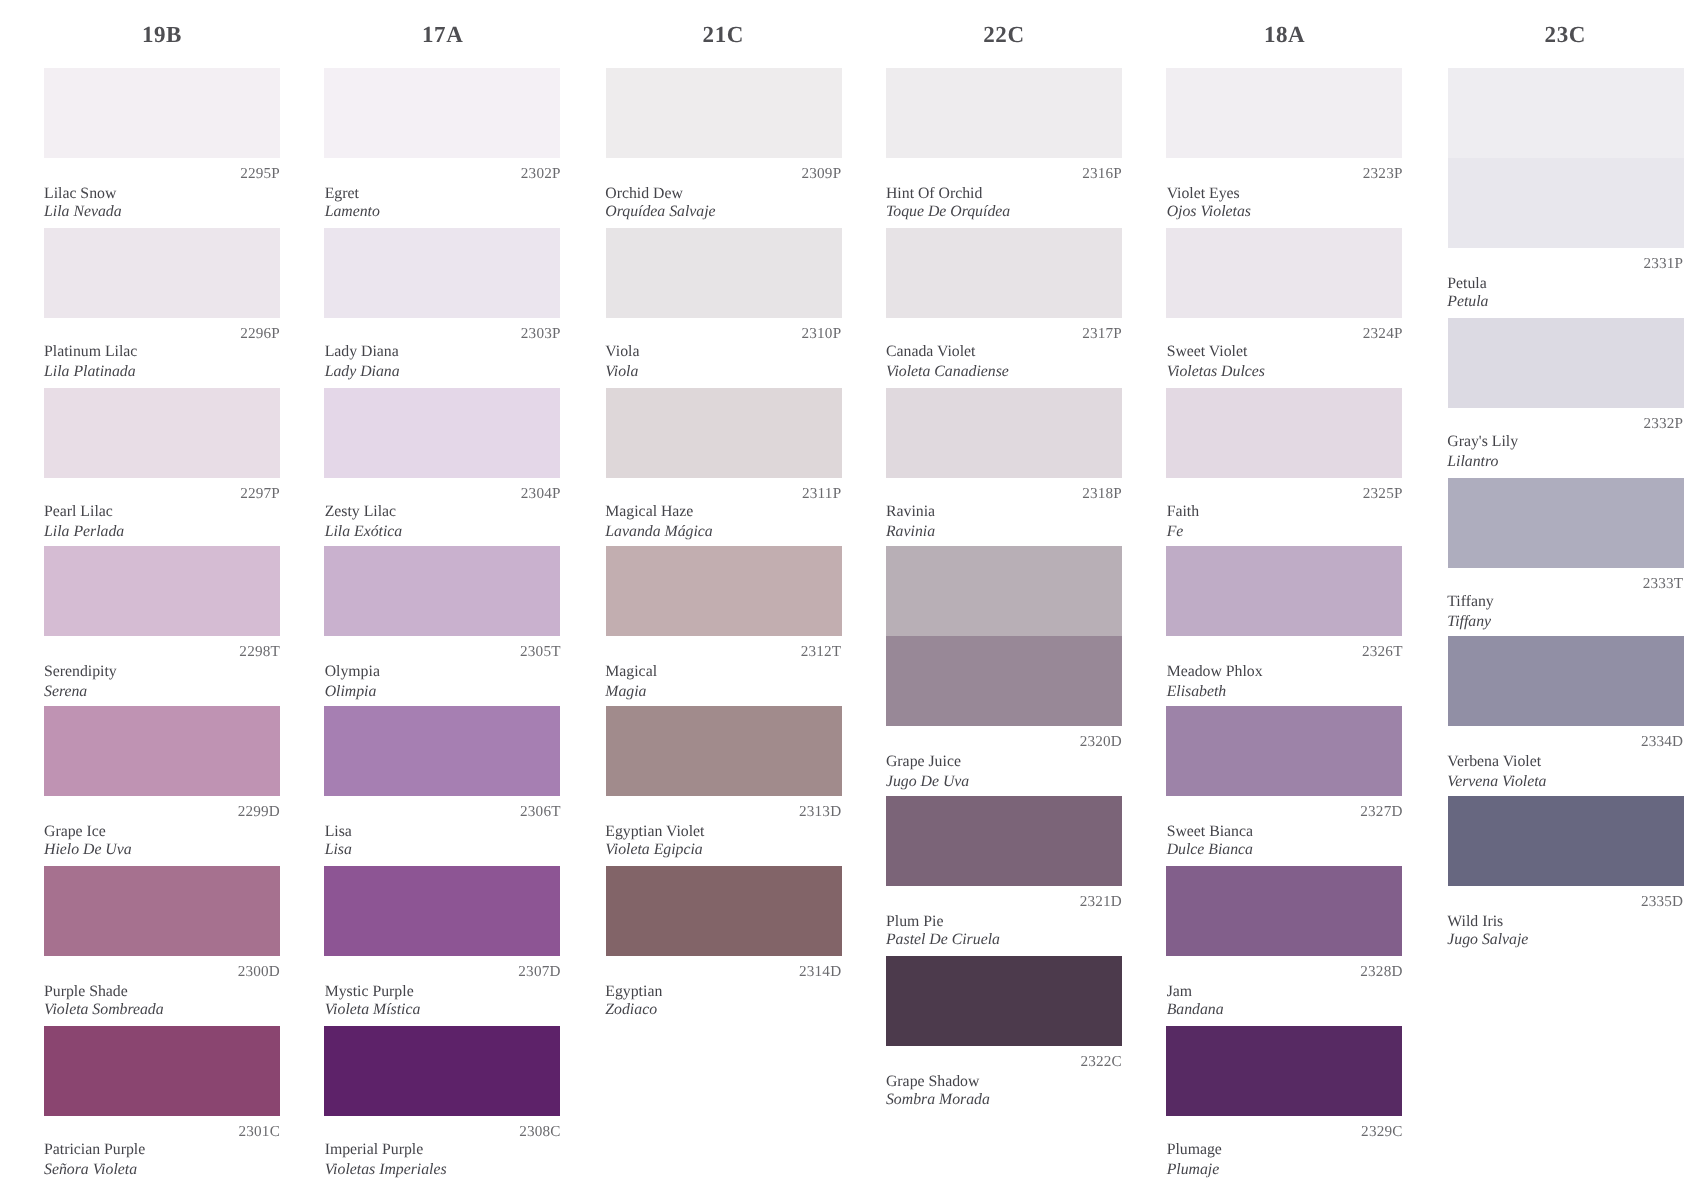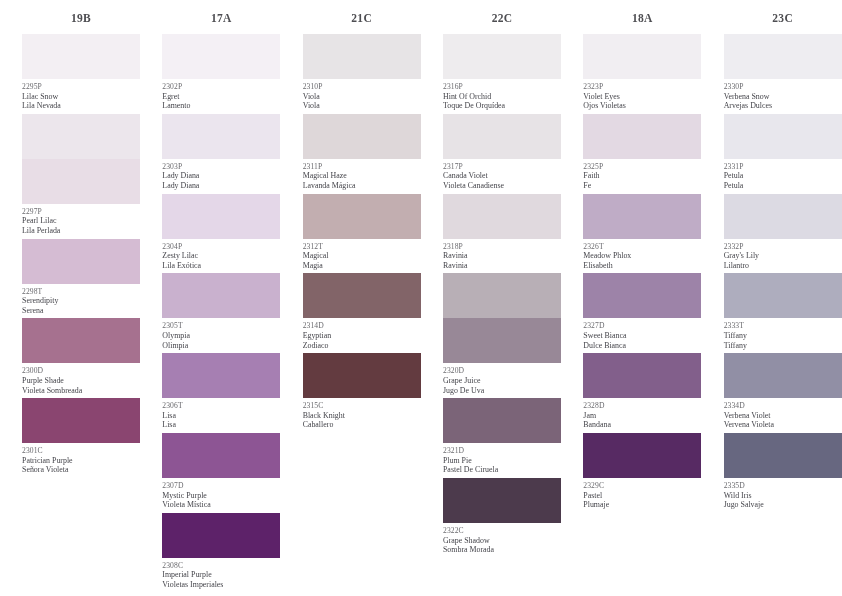--- a/index.html
+++ b/index.html
@@ -58,67 +58,82 @@
   .swatch-labels {
     padding-top: 3px;
     padding-bottom: 3px;
     line-height: 9.6px;
   }
   .swatch-code {
     font-size: 7.6px;
     color: #6a6a6e;
     letter-spacing: 0.1px;
     white-space: nowrap;
+    text-align: right;
   }
   .swatch-name-en {
     font-size: 7.9px;
     color: #44444a;
     white-space: nowrap;
   }
   .swatch-name-es {
     font-size: 7.9px;
     color: #44444a;
     white-space: nowrap;
+    font-style: italic;
   }
 </style>
 </head>
 <body>
 
 <div id="chart-root">
   <div class="columns">
       <div class="column">
         <div class="column-header">19B</div>
         <div class="swatch-cell">
           <div class="swatch-chip" style="background-color: rgb(243, 239, 243);"></div>
           <div class="swatch-labels">
             <div class="swatch-code">2295P</div>
             <div class="swatch-name-en">Lilac Snow</div>
             <div class="swatch-name-es">Lila Nevada</div>
           </div>
         </div>
         <div class="swatch-cell">
           <div class="swatch-chip" style="background-color: rgb(236, 230, 236);"></div>
+          <div class="swatch-labels">
+            <div class="swatch-code">2296P</div>
+            <div class="swatch-name-en">Platinum Lilac</div>
+            <div class="swatch-name-es">Lila Platinada</div>
+          </div>
         </div>
         <div class="swatch-cell">
           <div class="swatch-chip" style="background-color: rgb(232, 221, 230);"></div>
           <div class="swatch-labels">
             <div class="swatch-code">2297P</div>
             <div class="swatch-name-en">Pearl Lilac</div>
             <div class="swatch-name-es">Lila Perlada</div>
           </div>
         </div>
         <div class="swatch-cell">
           <div class="swatch-chip" style="background-color: rgb(213, 188, 211);"></div>
           <div class="swatch-labels">
             <div class="swatch-code">2298T</div>
             <div class="swatch-name-en">Serendipity</div>
             <div class="swatch-name-es">Serena</div>
           </div>
         </div>
         <div class="swatch-cell">
+          <div class="swatch-chip" style="background-color: rgb(191, 147, 179);"></div>
+          <div class="swatch-labels">
+            <div class="swatch-code">2299D</div>
+            <div class="swatch-name-en">Grape Ice</div>
+            <div class="swatch-name-es">Hielo De Uva</div>
+          </div>
+        </div>
+        <div class="swatch-cell">
           <div class="swatch-chip" style="background-color: rgb(166, 113, 143);"></div>
           <div class="swatch-labels">
             <div class="swatch-code">2300D</div>
             <div class="swatch-name-en">Purple Shade</div>
             <div class="swatch-name-es">Violeta Sombreada</div>
           </div>
         </div>
         <div class="swatch-cell">
           <div class="swatch-chip" style="background-color: rgb(138, 69, 112);"></div>
           <div class="swatch-labels">
@@ -183,20 +198,28 @@
           <div class="swatch-labels">
             <div class="swatch-code">2308C</div>
             <div class="swatch-name-en">Imperial Purple</div>
             <div class="swatch-name-es">Violetas Imperiales</div>
           </div>
         </div>
       </div>
       <div class="column">
         <div class="column-header">21C</div>
         <div class="swatch-cell">
+          <div class="swatch-chip" style="background-color: rgb(238, 236, 237);"></div>
+          <div class="swatch-labels">
+            <div class="swatch-code">2309P</div>
+            <div class="swatch-name-en">Orchid Dew</div>
+            <div class="swatch-name-es">Orquídea Salvaje</div>
+          </div>
+        </div>
+        <div class="swatch-cell">
           <div class="swatch-chip" style="background-color: rgb(231, 228, 230);"></div>
           <div class="swatch-labels">
             <div class="swatch-code">2310P</div>
             <div class="swatch-name-en">Viola</div>
             <div class="swatch-name-es">Viola</div>
           </div>
         </div>
         <div class="swatch-cell">
           <div class="swatch-chip" style="background-color: rgb(222, 215, 217);"></div>
           <div class="swatch-labels">
@@ -207,35 +230,35 @@
         </div>
         <div class="swatch-cell">
           <div class="swatch-chip" style="background-color: rgb(194, 174, 176);"></div>
           <div class="swatch-labels">
             <div class="swatch-code">2312T</div>
             <div class="swatch-name-en">Magical</div>
             <div class="swatch-name-es">Magia</div>
           </div>
         </div>
         <div class="swatch-cell">
+          <div class="swatch-chip" style="background-color: rgb(161, 139, 140);"></div>
+          <div class="swatch-labels">
+            <div class="swatch-code">2313D</div>
+            <div class="swatch-name-en">Egyptian Violet</div>
+            <div class="swatch-name-es">Violeta Egipcia</div>
+          </div>
+        </div>
+        <div class="swatch-cell">
           <div class="swatch-chip" style="background-color: rgb(130, 100, 104);"></div>
           <div class="swatch-labels">
             <div class="swatch-code">2314D</div>
             <div class="swatch-name-en">Egyptian</div>
             <div class="swatch-name-es">Zodiaco</div>
           </div>
         </div>
-        <div class="swatch-cell">
-          <div class="swatch-chip" style="background-color: rgb(99, 59, 64);"></div>
-          <div class="swatch-labels">
-            <div class="swatch-code">2315C</div>
-            <div class="swatch-name-en">Black Knight</div>
-            <div class="swatch-name-es">Caballero</div>
-          </div>
-        </div>
       </div>
       <div class="column">
         <div class="column-header">22C</div>
         <div class="swatch-cell">
           <div class="swatch-chip" style="background-color: rgb(238, 236, 238);"></div>
           <div class="swatch-labels">
             <div class="swatch-code">2316P</div>
             <div class="swatch-name-en">Hint Of Orchid</div>
             <div class="swatch-name-es">Toque De Orquídea</div>
           </div>
@@ -288,20 +311,28 @@
         <div class="column-header">18A</div>
         <div class="swatch-cell">
           <div class="swatch-chip" style="background-color: rgb(241, 238, 242);"></div>
           <div class="swatch-labels">
             <div class="swatch-code">2323P</div>
             <div class="swatch-name-en">Violet Eyes</div>
             <div class="swatch-name-es">Ojos Violetas</div>
           </div>
         </div>
         <div class="swatch-cell">
+          <div class="swatch-chip" style="background-color: rgb(235, 230, 236);"></div>
+          <div class="swatch-labels">
+            <div class="swatch-code">2324P</div>
+            <div class="swatch-name-en">Sweet Violet</div>
+            <div class="swatch-name-es">Violetas Dulces</div>
+          </div>
+        </div>
+        <div class="swatch-cell">
           <div class="swatch-chip" style="background-color: rgb(227, 217, 227);"></div>
           <div class="swatch-labels">
             <div class="swatch-code">2325P</div>
             <div class="swatch-name-en">Faith</div>
             <div class="swatch-name-es">Fe</div>
           </div>
         </div>
         <div class="swatch-cell">
           <div class="swatch-chip" style="background-color: rgb(191, 172, 198);"></div>
           <div class="swatch-labels">
@@ -323,34 +354,29 @@
           <div class="swatch-labels">
             <div class="swatch-code">2328D</div>
             <div class="swatch-name-en">Jam</div>
             <div class="swatch-name-es">Bandana</div>
           </div>
         </div>
         <div class="swatch-cell">
           <div class="swatch-chip" style="background-color: rgb(87, 42, 99);"></div>
           <div class="swatch-labels">
             <div class="swatch-code">2329C</div>
-            <div class="swatch-name-en">Pastel</div>
+            <div class="swatch-name-en">Plumage</div>
             <div class="swatch-name-es">Plumaje</div>
           </div>
         </div>
       </div>
       <div class="column">
         <div class="column-header">23C</div>
         <div class="swatch-cell">
           <div class="swatch-chip" style="background-color: rgb(238, 237, 241);"></div>
-          <div class="swatch-labels">
-            <div class="swatch-code">2330P</div>
-            <div class="swatch-name-en">Verbena Snow</div>
-            <div class="swatch-name-es">Arvejas Dulces</div>
-          </div>
         </div>
         <div class="swatch-cell">
           <div class="swatch-chip" style="background-color: rgb(232, 231, 237);"></div>
           <div class="swatch-labels">
             <div class="swatch-code">2331P</div>
             <div class="swatch-name-en">Petula</div>
             <div class="swatch-name-es">Petula</div>
           </div>
         </div>
         <div class="swatch-cell">

